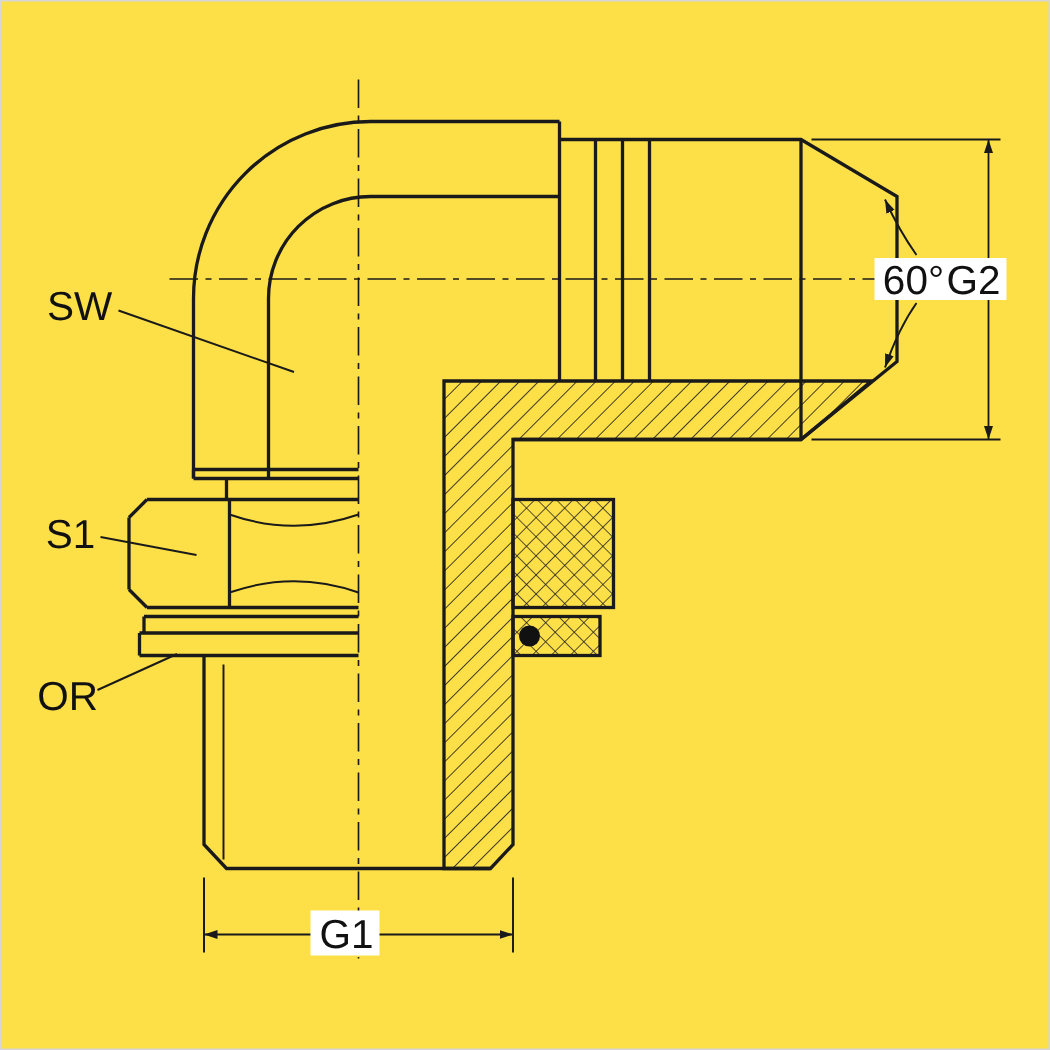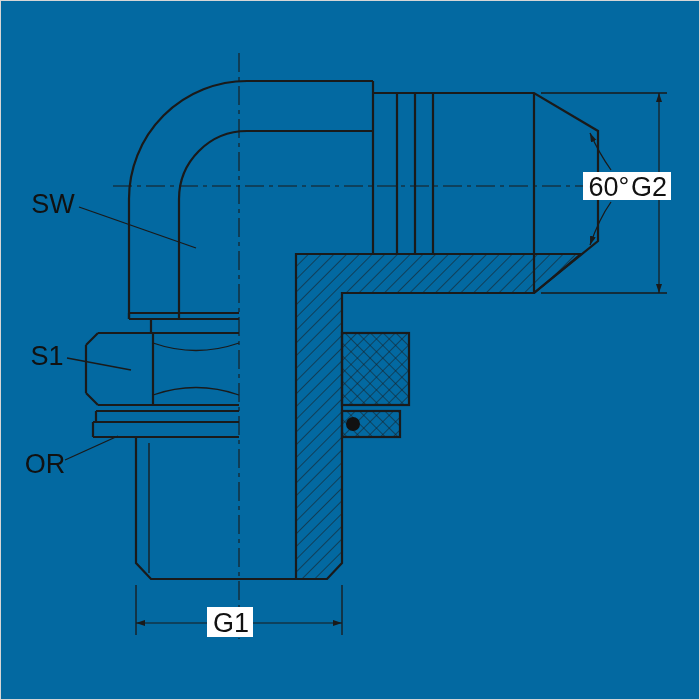--- a/index.html
+++ b/index.html
@@ -1,17 +1,17 @@
 <!DOCTYPE html>
 <html><head>
 <meta charset="utf-8">
 <style>
   html,body{margin:0;padding:0;background:#ffffff;}
   .frame{
-    width:700px;height:700px;position:relative;background:#0369a1;
+    width:700px;height:700px;position:relative;background:#fde047;
     box-sizing:border-box;border:1px solid #d6d6d6;
     font-family:"Liberation Sans",sans-serif;
   }
   svg{display:block;}
   .obj{stroke:#1a1a1a;stroke-width:2.2;fill:none;stroke-linecap:butt;stroke-linejoin:miter;}
   .thin{stroke:#1a1a1a;stroke-width:1.3;fill:none;}
   .cl{stroke:#1a1a1a;stroke-width:1.1;fill:none;stroke-dasharray:19 5 4 5;}
   .dimline{stroke:#1a1a1a;stroke-width:1.2;fill:none;}
   .lbl{font-family:"Liberation Sans",sans-serif;font-size:27px;fill:#111111;}
   .mask{fill:#ffffff;}

